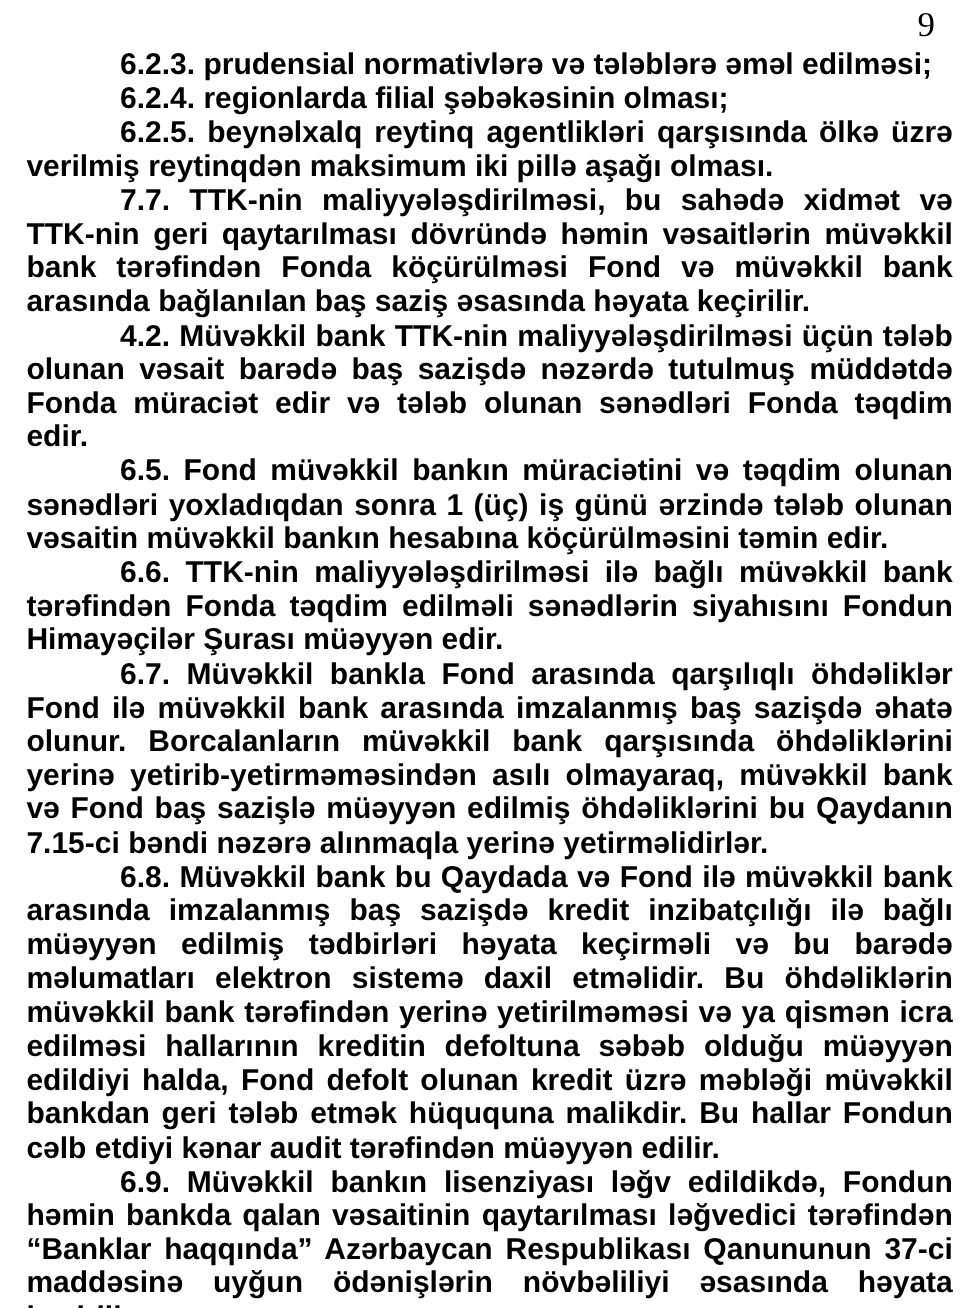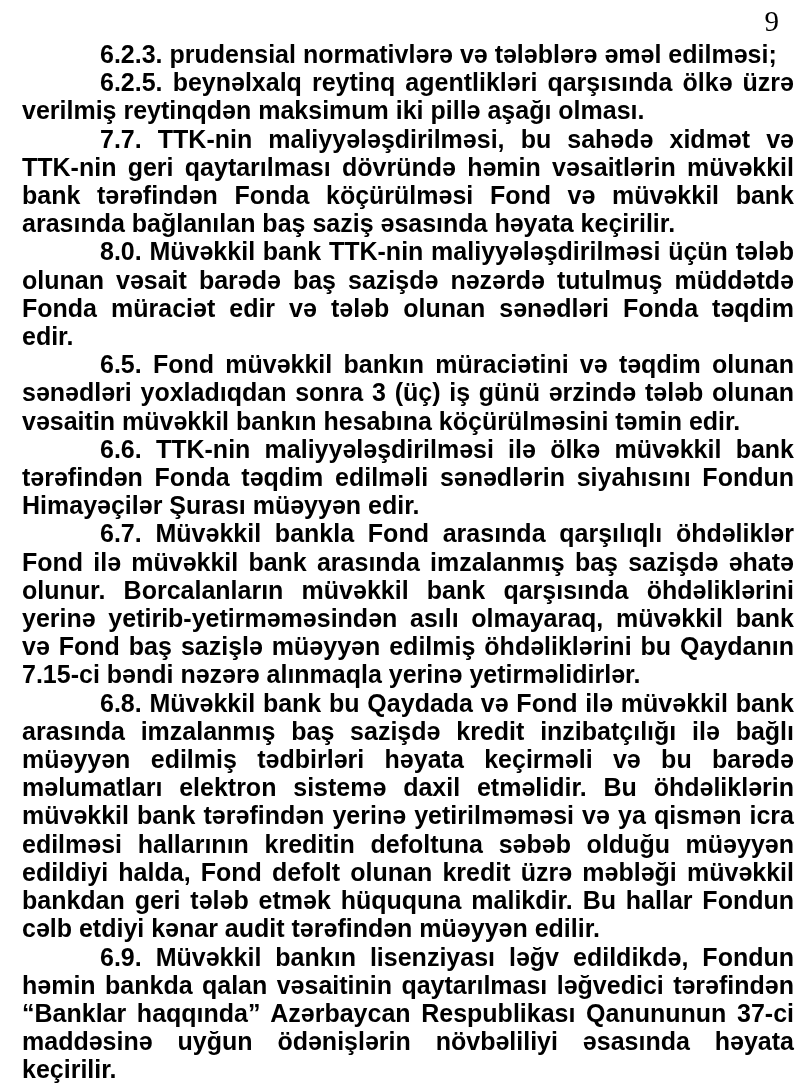--- a/index.html
+++ b/index.html
@@ -47,30 +47,31 @@
 <body>
 
 <div class="page">
 
   <div class="page-number">9</div>
 
   <div class="doc-body">
 
     <p class="para"><span>6.2.3.</span> <span>prudensial normativlərə və tələblərə əməl edilməsi;</span></p>
 
+    <p class="para"><span>6.2.4.</span> <span>regionlarda filial şəbəkəsinin olması;</span></p>
 
     <p class="para"><span>6.2.5.</span> <span>beynəlxalq reytinq agentlikləri qarşısında ölkə üzrə verilmiş reytinqdən maksimum iki pillə aşağı olması.</span></p>
 
     <p class="para"><span>7.7.</span> <span>TTK-nin maliyyələşdirilməsi, bu sahədə xidmət və TTK-nin geri qaytarılması dövründə həmin vəsaitlərin müvəkkil bank tərəfindən Fonda köçürülməsi Fond və müvəkkil bank arasında bağlanılan baş saziş əsasında həyata keçirilir.</span></p>
 
-    <p class="para"><span>8.0.</span> <span>Müvəkkil bank TTK-nin maliyyələşdirilməsi üçün tələb olunan vəsait barədə baş sazişdə nəzərdə tutulmuş müddətdə Fonda müraciət edir və tələb olunan sənədləri Fonda təqdim edir.</span></p>
+    <p class="para"><span>4.2.</span> <span>Müvəkkil bank TTK-nin maliyyələşdirilməsi üçün tələb olunan vəsait barədə baş sazişdə nəzərdə tutulmuş müddətdə Fonda müraciət edir və tələb olunan sənədləri Fonda təqdim edir.</span></p>
 
-    <p class="para"><span>6.5.</span> <span>Fond müvəkkil bankın müraciətini və təqdim olunan sənədləri yoxladıqdan sonra 3 (üç) iş günü ərzində tələb olunan vəsaitin müvəkkil bankın hesabına köçürülməsini təmin edir.</span></p>
+    <p class="para"><span>6.5.</span> <span>Fond müvəkkil bankın müraciətini və təqdim olunan sənədləri yoxladıqdan sonra 1 (üç) iş günü ərzində tələb olunan vəsaitin müvəkkil bankın hesabına köçürülməsini təmin edir.</span></p>
 
-    <p class="para"><span>6.6.</span> <span>TTK-nin maliyyələşdirilməsi ilə ölkə müvəkkil bank tərəfindən Fonda təqdim edilməli sənədlərin siyahısını Fondun Himayəçilər Şurası müəyyən edir.</span></p>
+    <p class="para"><span>6.6.</span> <span>TTK-nin maliyyələşdirilməsi ilə bağlı müvəkkil bank tərəfindən Fonda təqdim edilməli sənədlərin siyahısını Fondun Himayəçilər Şurası müəyyən edir.</span></p>
 
     <p class="para"><span>6.7.</span> <span>Müvəkkil bankla Fond arasında qarşılıqlı öhdəliklər Fond ilə müvəkkil bank arasında imzalanmış baş sazişdə əhatə olunur. Borcalanların müvəkkil bank qarşısında öhdəliklərini yerinə yetirib-yetirməməsindən asılı olmayaraq, müvəkkil bank və Fond baş sazişlə müəyyən edilmiş öhdəliklərini bu Qaydanın 7.15-ci bəndi nəzərə alınmaqla yerinə yetirməlidirlər.</span></p>
 
     <p class="para"><span>6.8.</span> <span>Müvəkkil bank bu Qaydada və Fond ilə müvəkkil bank arasında imzalanmış baş sazişdə kredit inzibatçılığı ilə bağlı müəyyən edilmiş tədbirləri həyata keçirməli və bu barədə məlumatları elektron sistemə daxil etməlidir. Bu öhdəliklərin müvəkkil bank tərəfindən yerinə yetirilməməsi və ya qismən icra edilməsi hallarının kreditin defoltuna səbəb olduğu müəyyən edildiyi halda, Fond defolt olunan kredit üzrə məbləği müvəkkil bankdan geri tələb etmək hüququna malikdir. Bu hallar Fondun cəlb etdiyi kənar audit tərəfindən müəyyən edilir.</span></p>
 
     <p class="para"><span>6.9.</span> <span>Müvəkkil bankın lisenziyası ləğv edildikdə, Fondun həmin bankda qalan vəsaitinin qaytarılması ləğvedici tərəfindən “Banklar haqqında” Azərbaycan Respublikası Qanununun 37-ci maddəsinə uyğun ödənişlərin növbəliliyi əsasında həyata keçirilir.</span></p>
 
   </div>
 </div>
 

